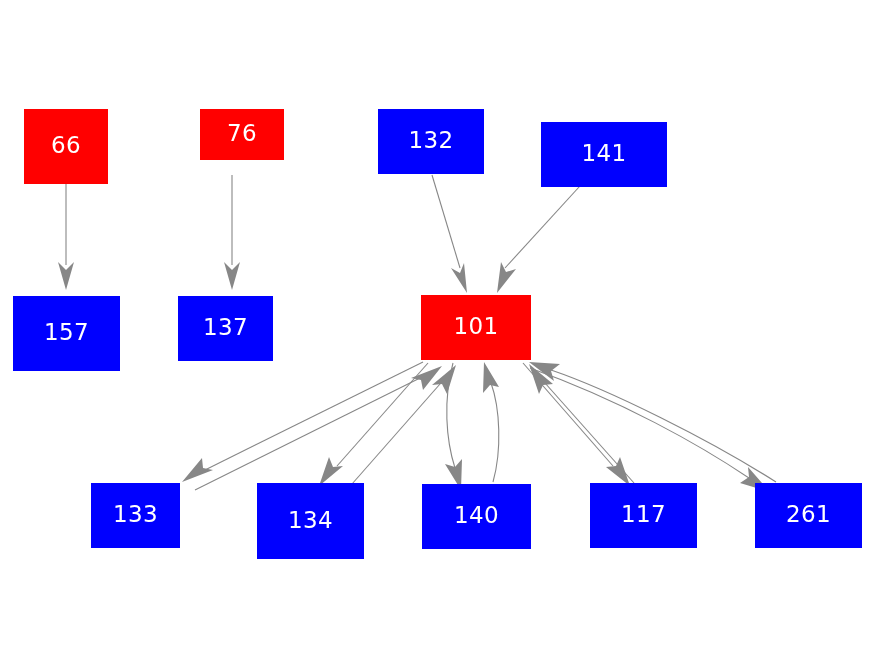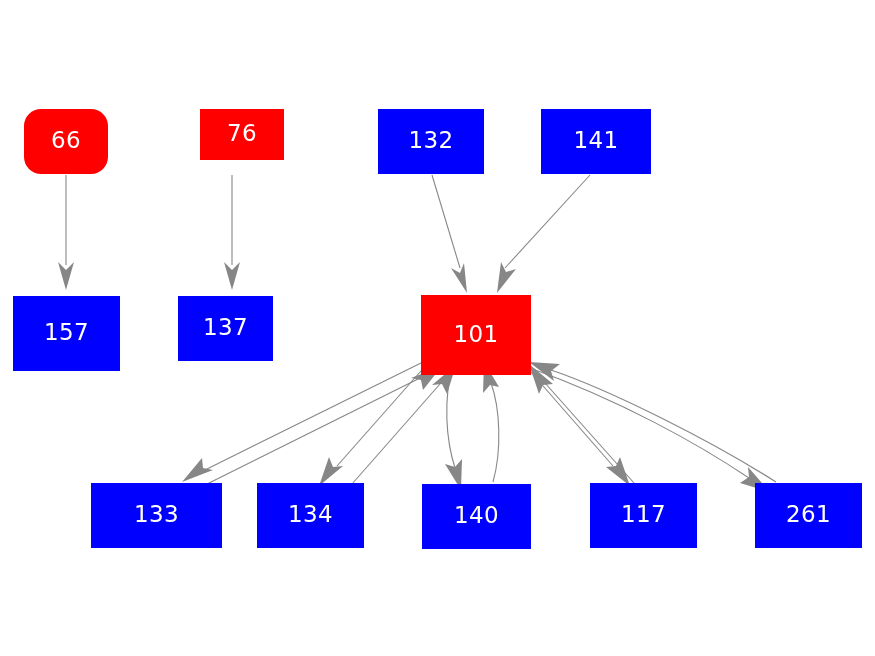--- a/index.html
+++ b/index.html
@@ -136,53 +136,53 @@
 
     <g>
       <path class="edge-path" d="M 776,482 C 710,440 610,390 551,370"></path>
       <polygon class="edge-head" points="529,362 560,364 551,371 554,381"></polygon>
     </g>
 
   </svg>
 
   <div id="node-layer">
 
-    <div class="node red" style="left:24px; top:109px; width:84px; height:65px;border-radius:17px;">
+    <div class="node red" style="left:24px; top:109px; width:84px; height:75px;">
       <span class="node-label">66</span>
     </div>
 
     <div class="node red" style="left:200px; top:109px; width:84px; height:51px;">
       <span class="node-label">76</span>
     </div>
 
     <div class="node blue" style="left:378px; top:109px; width:106px; height:65px;">
       <span class="node-label">132</span>
     </div>
 
-    <div class="node blue" style="left:541px; top:109px; width:110px; height:65px;">
+    <div class="node blue" style="left:541px; top:122px; width:126px; height:65px;">
       <span class="node-label">141</span>
     </div>
 
     <div class="node blue" style="left:13px; top:296px; width:107px; height:75px;">
       <span class="node-label">157</span>
     </div>
 
     <div class="node blue" style="left:178px; top:296px; width:95px; height:65px;">
       <span class="node-label">137</span>
     </div>
 
-    <div class="node red" style="left:421px; top:295px; width:110px; height:80px;">
+    <div class="node red" style="left:421px; top:295px; width:110px; height:65px;">
       <span class="node-label">101</span>
     </div>
 
-    <div class="node blue" style="left:91px; top:483px; width:131px; height:65px;">
+    <div class="node blue" style="left:91px; top:483px; width:89px; height:65px;">
       <span class="node-label">133</span>
     </div>
 
-    <div class="node blue" style="left:257px; top:483px; width:107px; height:65px;">
+    <div class="node blue" style="left:257px; top:483px; width:107px; height:76px;">
       <span class="node-label">134</span>
     </div>
 
     <div class="node blue" style="left:422px; top:484px; width:109px; height:65px;">
       <span class="node-label">140</span>
     </div>
 
     <div class="node blue" style="left:590px; top:483px; width:107px; height:65px;">
       <span class="node-label">117</span>
     </div>

